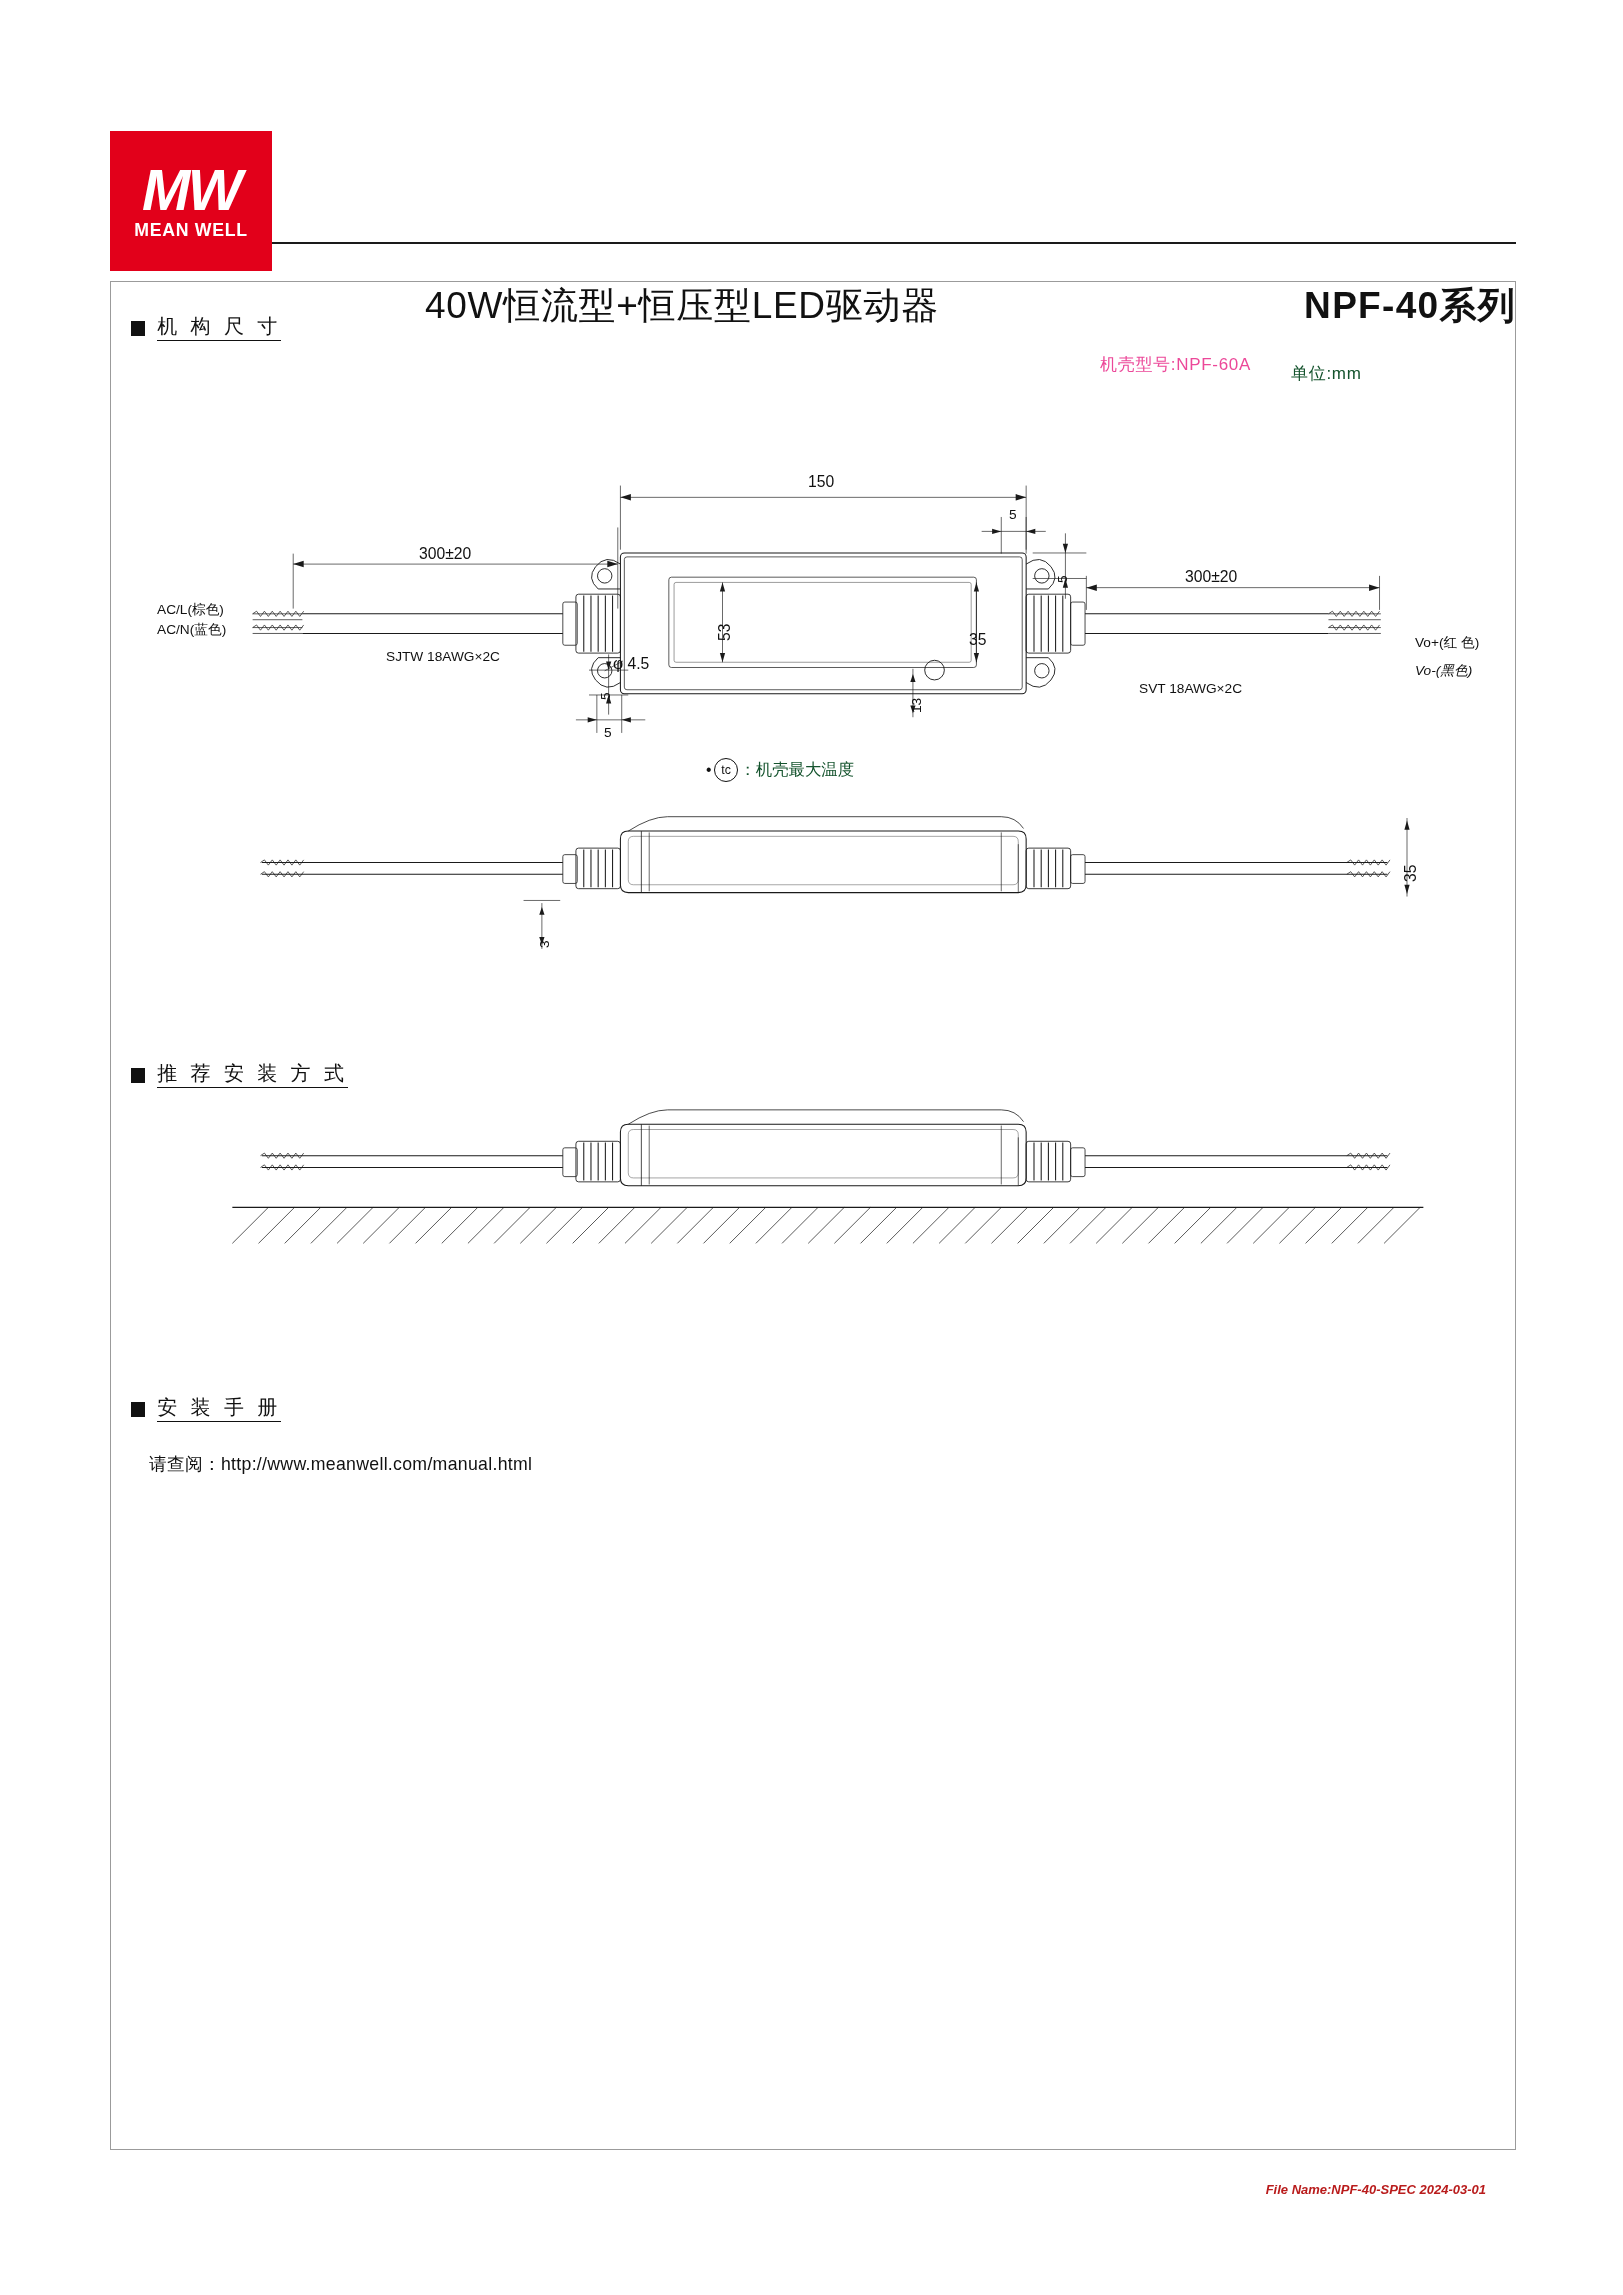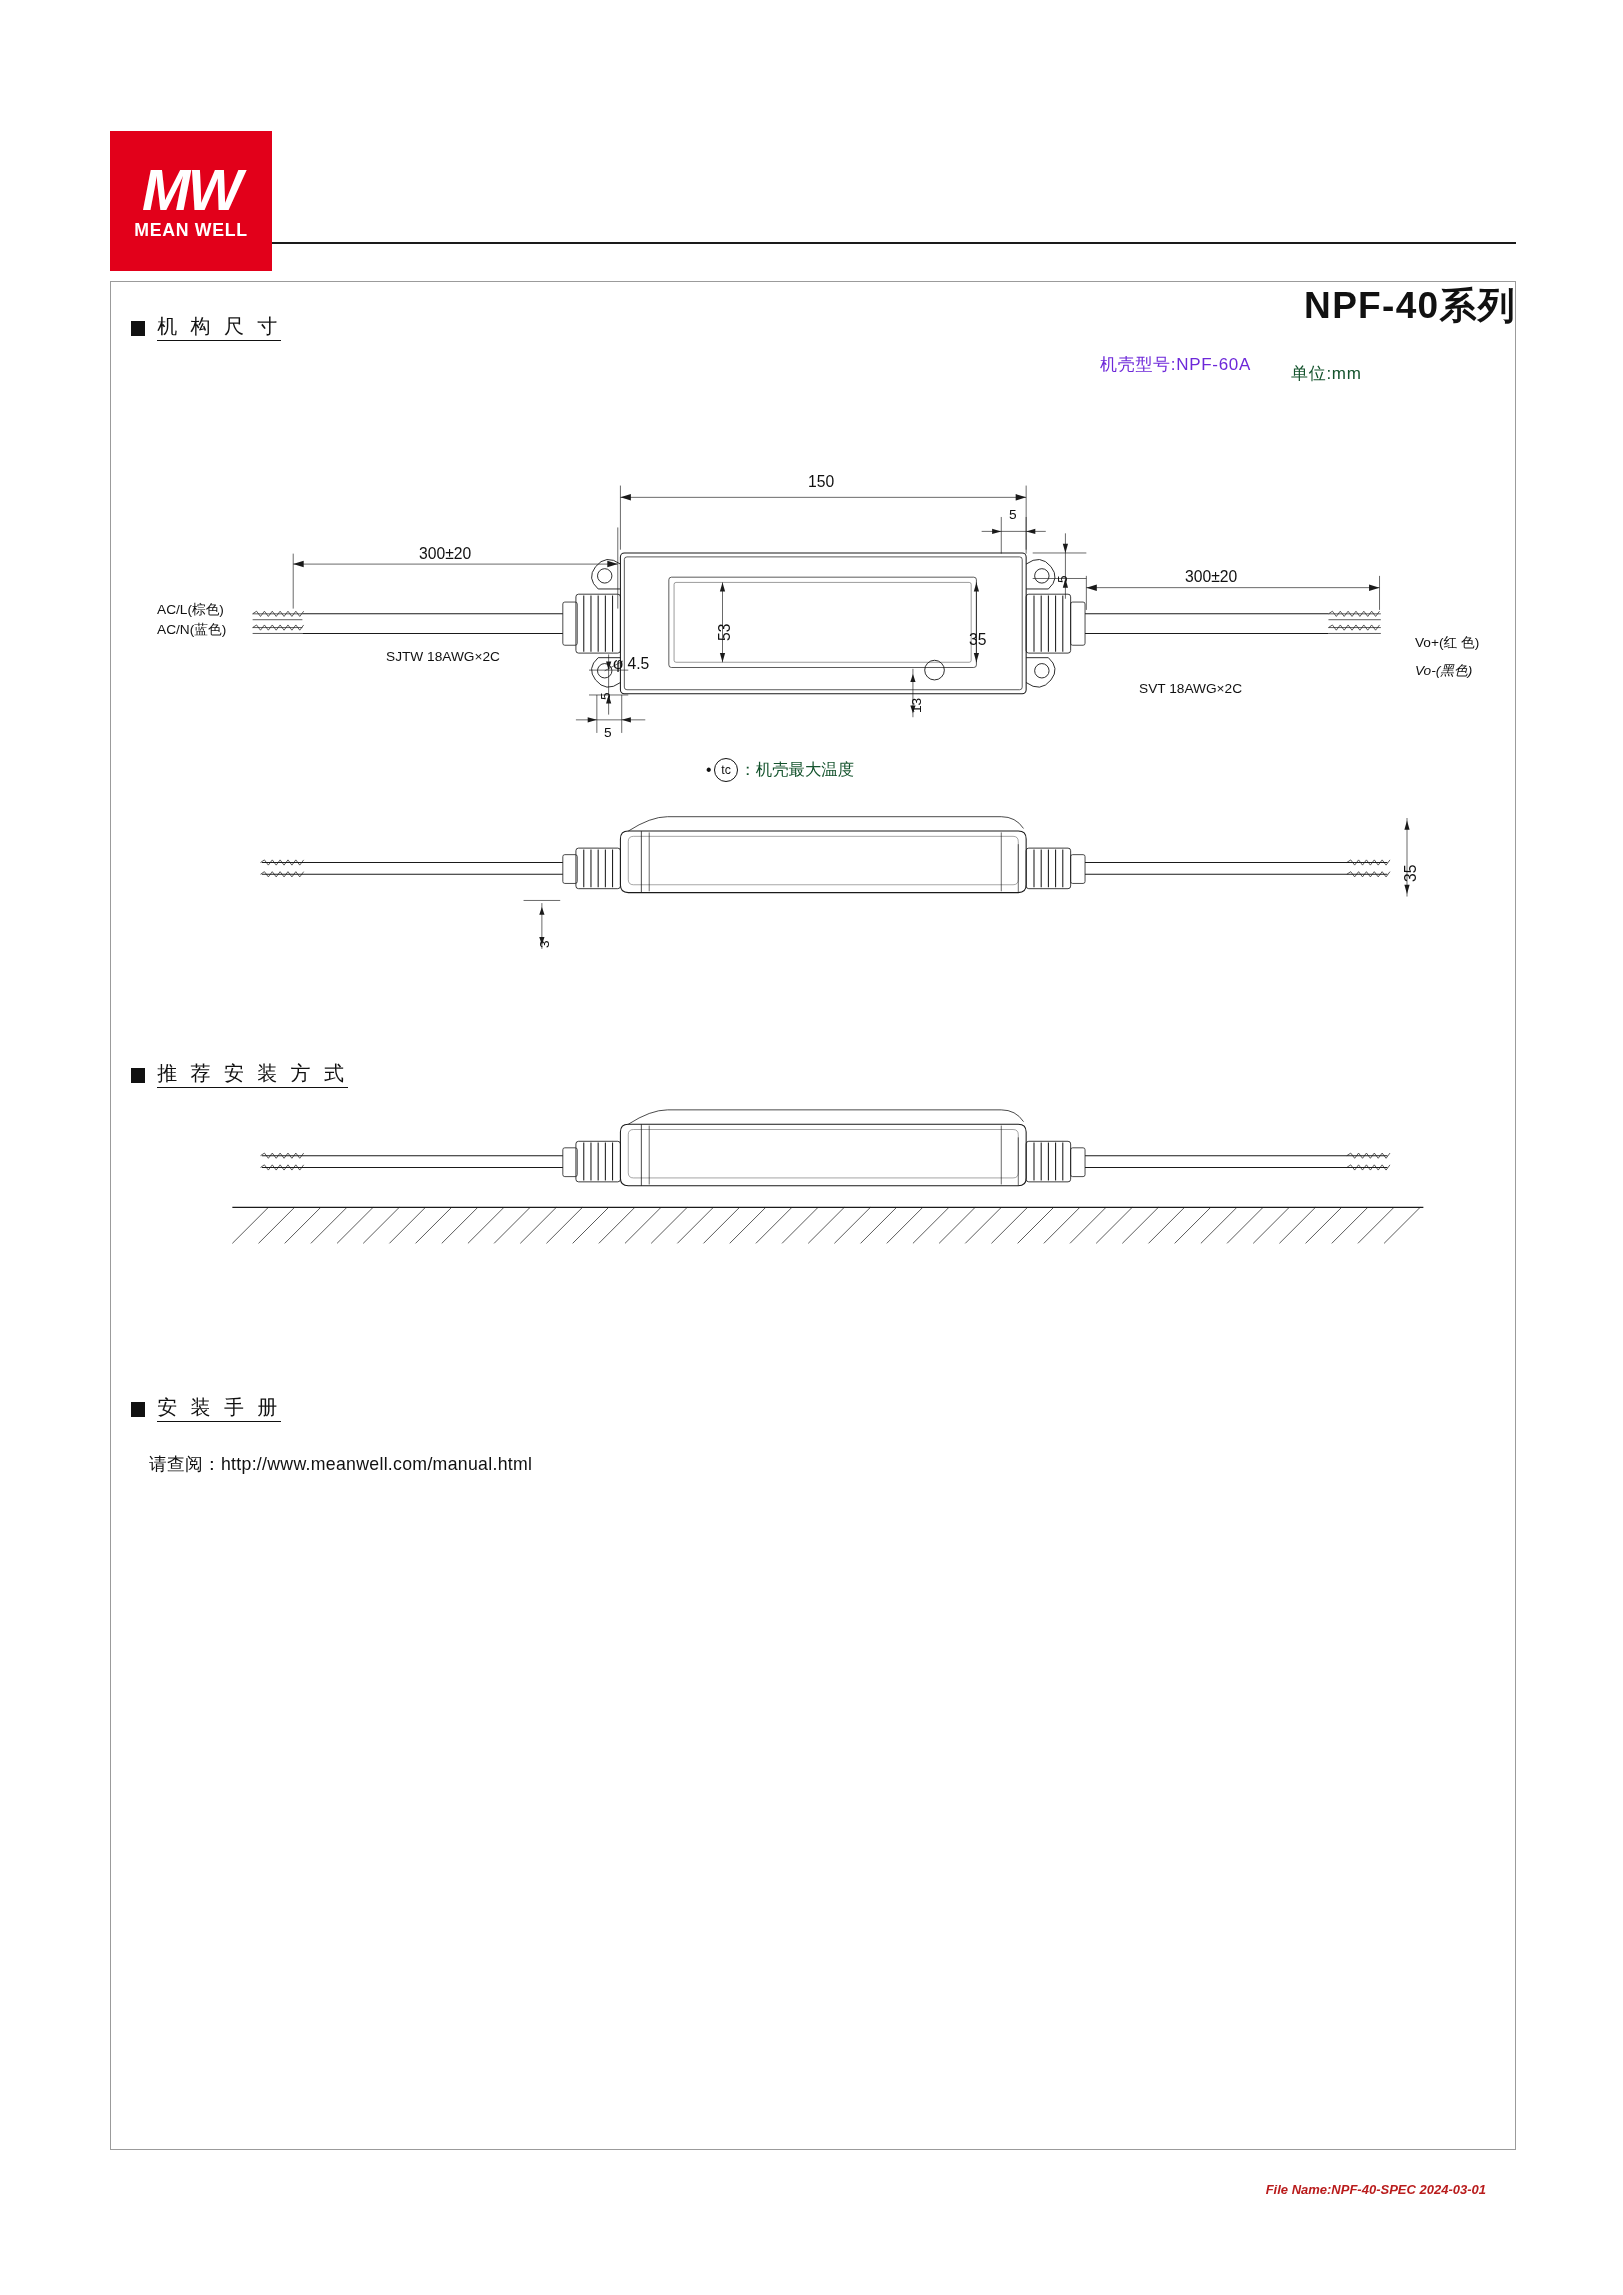--- a/index.html
+++ b/index.html
@@ -112,21 +112,21 @@
   }
 
   .sec1 { left: 131px; top: 313px; }
   .sec2 { left: 131px; top: 1060px; }
   .sec3 { left: 131px; top: 1394px; }
 
   .model-line {
     position: absolute;
     left: 1100px; top: 353px;
     font-size: 17px;
-    color: #6d28d9;
+    color: #ec4899;
     letter-spacing: 0.7px;
     white-space: nowrap;
   }
   .unit-line {
     position: absolute;
     left: 1291px; top: 353px;
     font-size: 17px;
     color: #14532d;
     letter-spacing: 0.7px;
     white-space: nowrap;
@@ -179,20 +179,21 @@
 <body>
 
 <div class="page">
 
   <div class="header">
     <div class="logo-box">
       <div class="logo-mw">MW</div>
       <div class="logo-name">MEAN WELL</div>
     </div>
     <div class="header-rule"></div>
+    <div class="header-title">40W恒流型+恒压型LED驱动器</div>
     <div class="header-series">NPF-40系列</div>
   </div>
 
   <div class="frame"></div>
 
   <div class="sec sec1">
     <div class="sq"></div>
     <div class="txt">机 构 尺 寸</div>
   </div>
   <div class="sec sec2">

